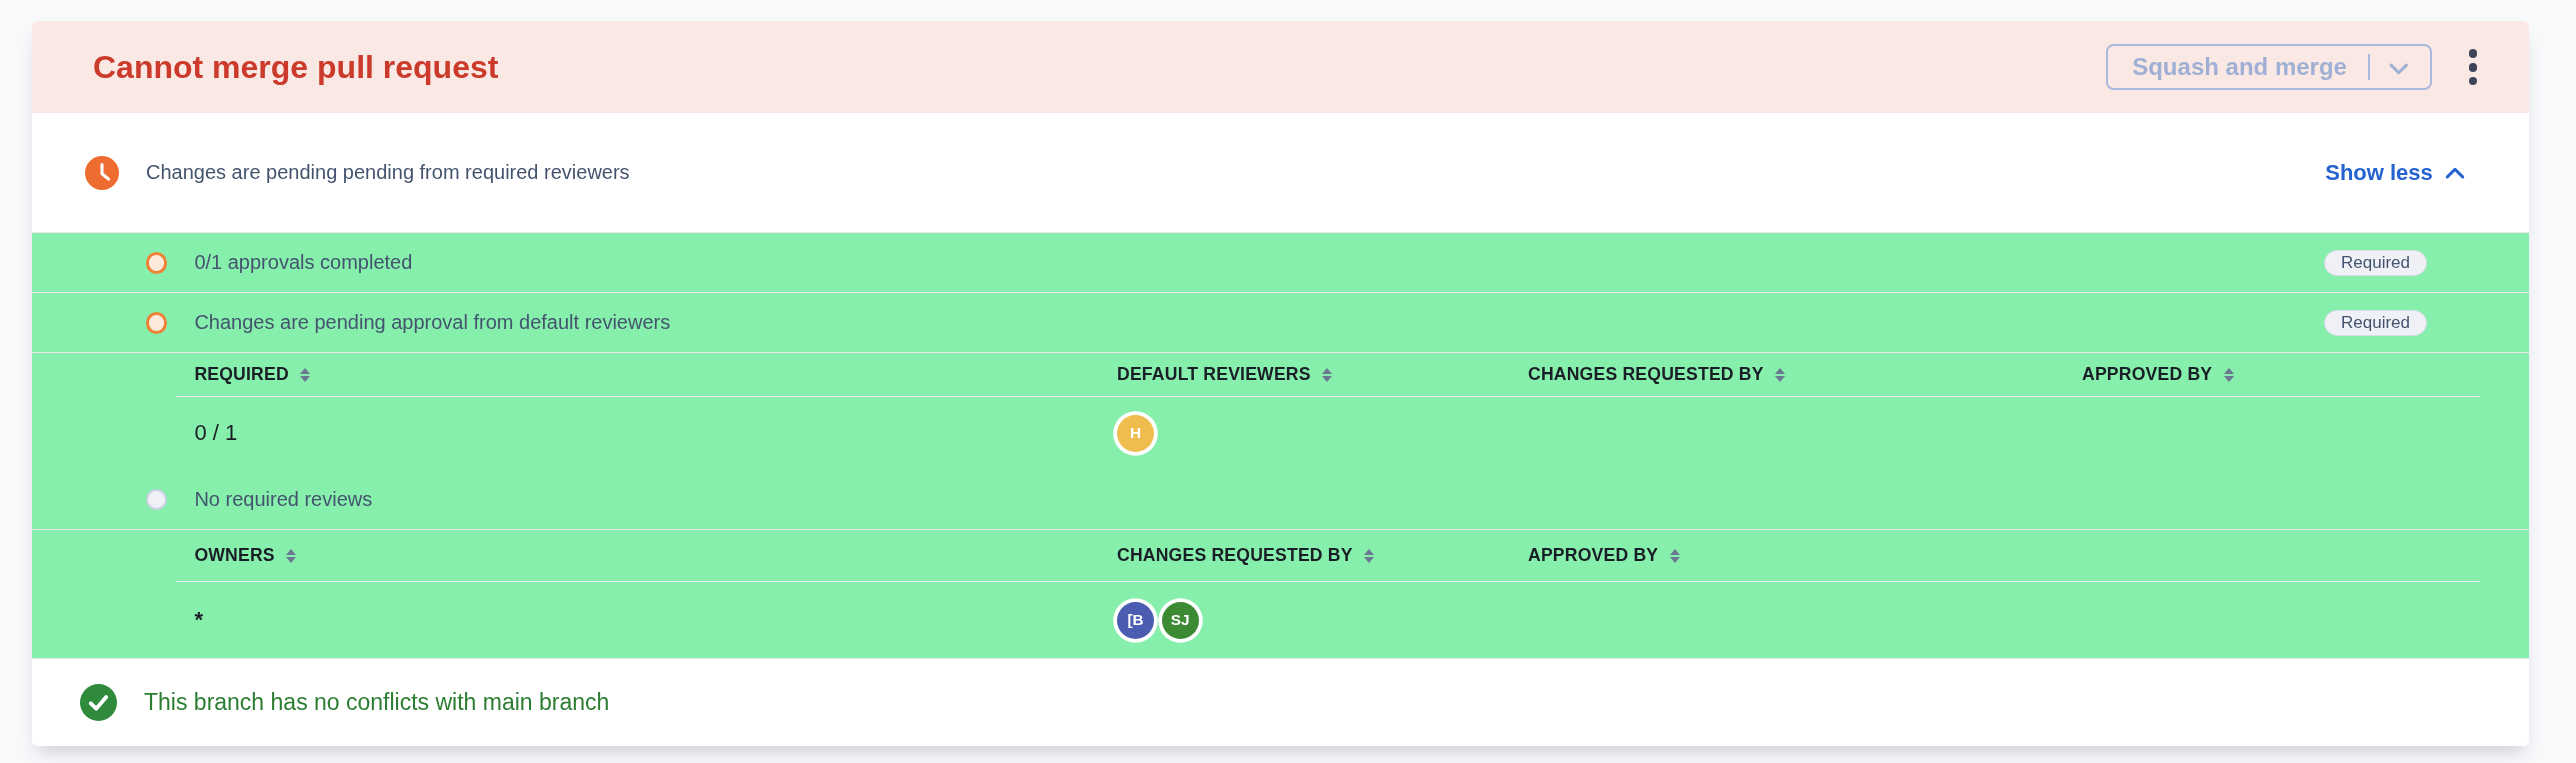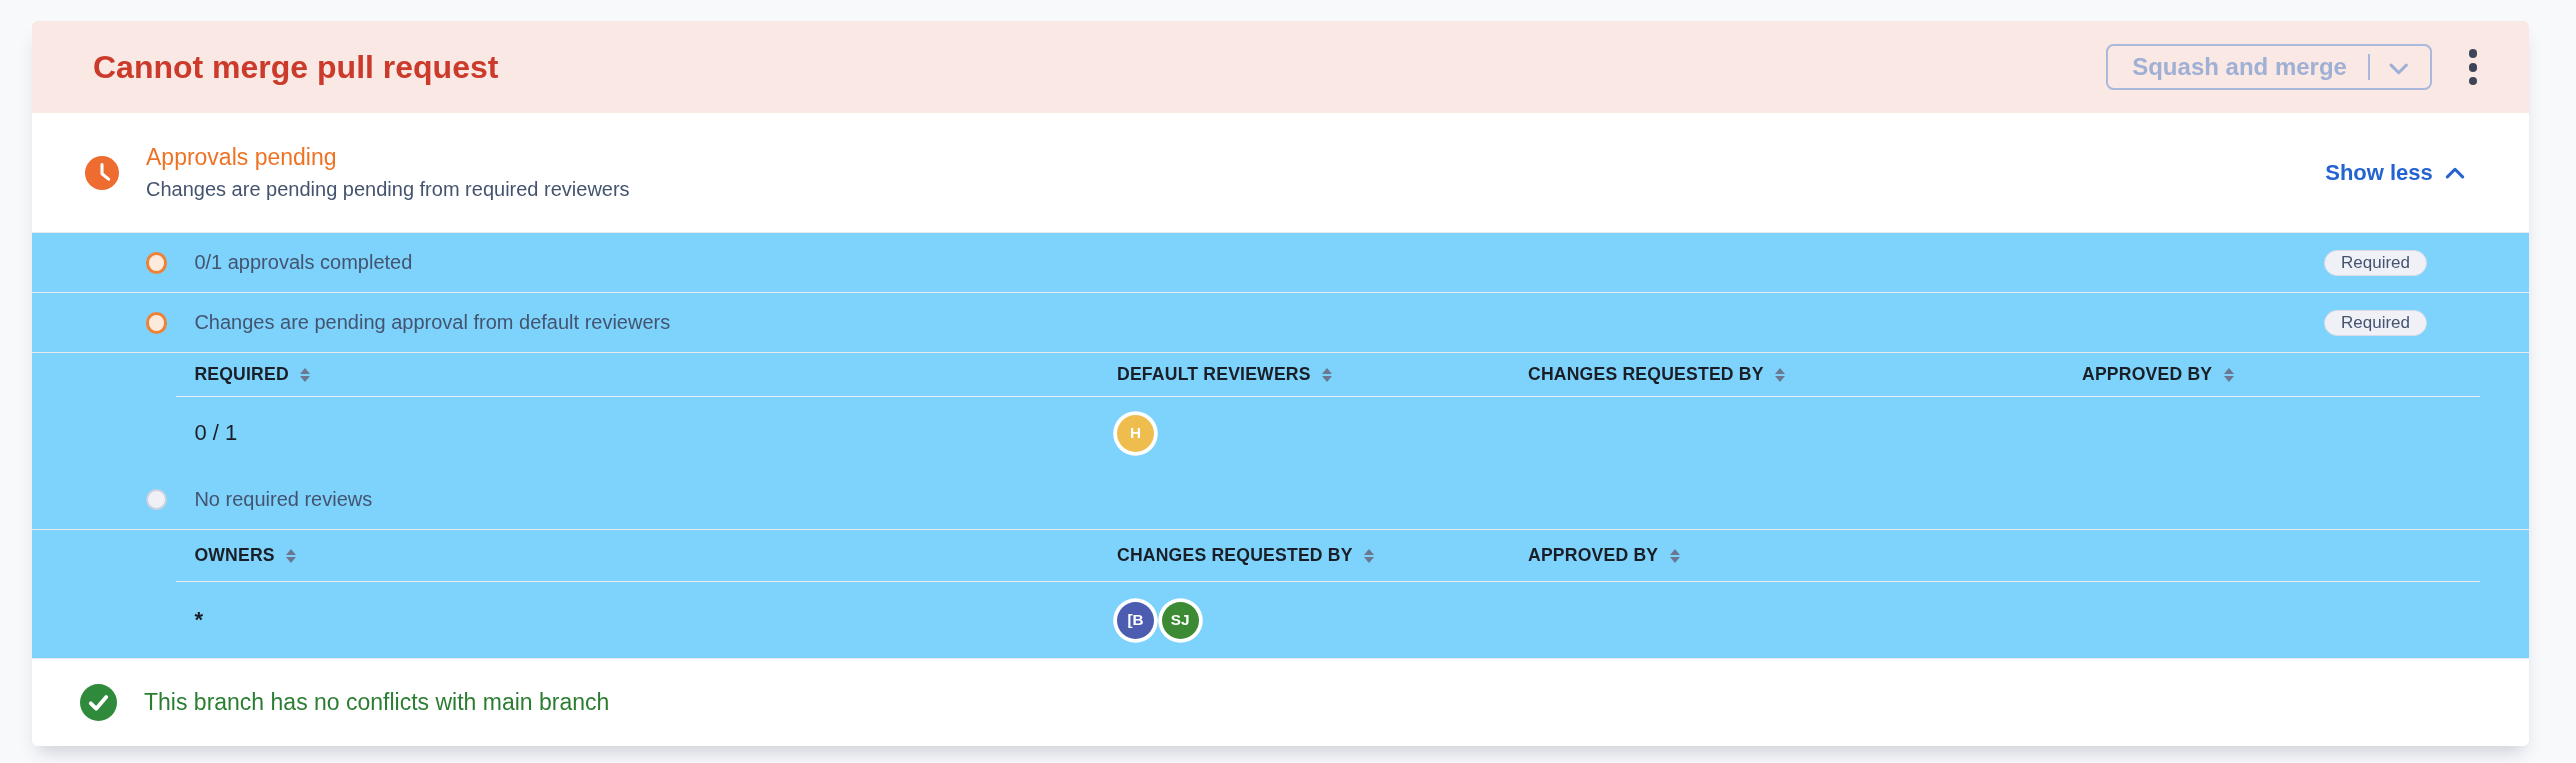--- a/index.html
+++ b/index.html
@@ -89,21 +89,21 @@
     gap: 12.2px;
     color: #2563D0;
     font-size: 22px;
     font-weight: 600;
     cursor: pointer;
   }
 
   
   .checks {
     flex: 0 0 424px;
-    background: #7dd3fc;
+    background: #86efac;
     border-top: 1.5px solid #E8EAF0;
     border-bottom: 1.5px solid #E8EAF0;
     text-align: right;
   }
   .check-row {
     height: 60px;
     display: flex;
     align-items: center;
     padding: 0 102px 0 114px;
     border-bottom: 1.5px solid #E8EAF0;
@@ -220,21 +220,20 @@
       <i></i>
     </div>
   </div>
 
   <div class="status-header">
     <svg class="icon-circle" width="34" height="34" viewBox="0 0 44 44">
       <circle cx="22" cy="22" r="22" fill="#EE6C30"></circle>
       <polyline points="22,11 22,23 30.5,30" fill="none" stroke="#FFFFFF" stroke-width="4" stroke-linecap="round" stroke-linejoin="round"></polyline>
     </svg>
     <div class="status-text">
-      <div class="status-title">Approvals pending</div>
       <div class="status-subtitle">Changes are pending pending from required reviewers</div>
     </div>
     <div class="spacer"></div>
     <div class="show-less">
       <span>Show less</span>
       <svg width="20" height="12.2" viewBox="0 0 26 16">
         <polyline points="3,13 13,3 23,13" fill="none" stroke="#2563D0" stroke-width="4" stroke-linecap="round" stroke-linejoin="round"></polyline>
       </svg>
     </div>
   </div>

